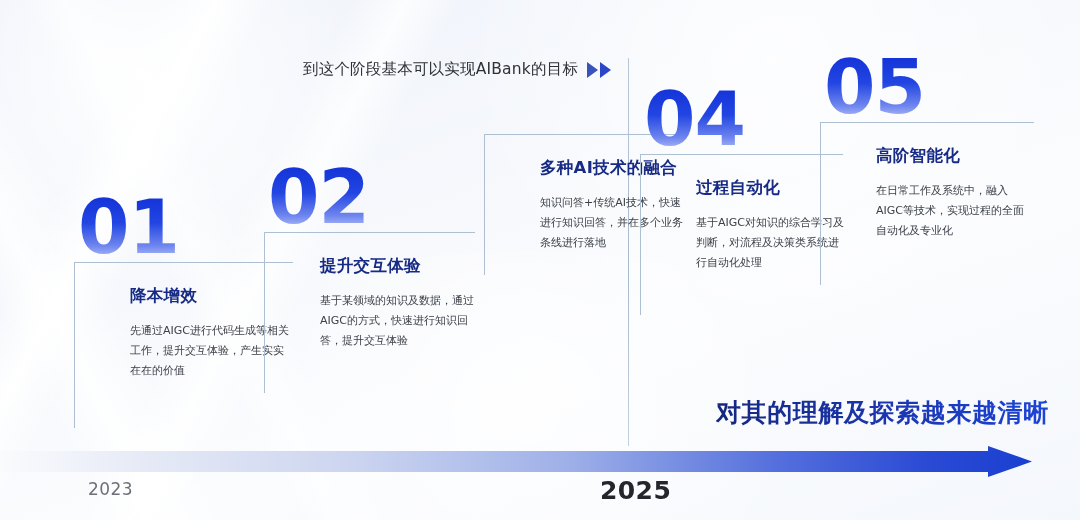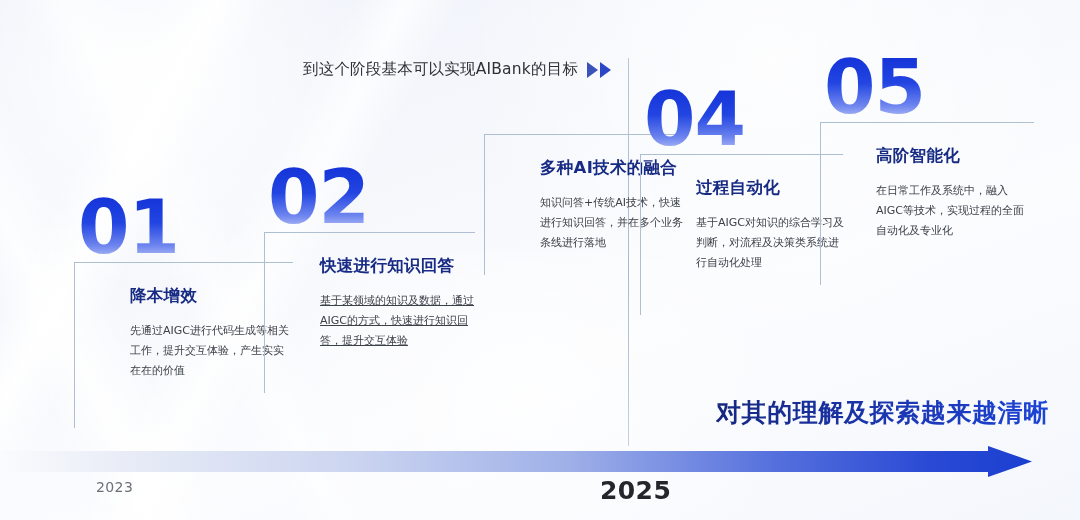--- a/index.html
+++ b/index.html
@@ -130,21 +130,21 @@
     margin: 0;
   }
 
   
   #card-01 { left: 74px;  top: 196px; }
   #card-01 .bracket { width: 180px; height: 165px; }
   #card-01 .card-desc { width: 162px; }
 
   #card-02 { left: 264px; top: 166px; }
   #card-02 .bracket { width: 172px; height: 160px; }
-  #card-02 .card-desc { width: 158px; text-decoration: underline; }
+  #card-02 .card-desc { width: 158px; }
 
   #card-03 { left: 456px; top: 132px; }
   #card-03 .bracket { width: 160px; height: 140px; margin-left: 28px; }
   #card-03 .card-desc { width: 150px; }
 
   #card-04 { left: 640px; top: 88px; }
   #card-04 .bracket { width: 164px; height: 160px; }
   #card-04 .card-desc { width: 148px; }
 
   #card-05 { left: 820px; top: 56px; }
@@ -178,24 +178,23 @@
   }
   #timeline svg { display: block; }
 
   .year {
     position: absolute;
     font-family: "DejaVu Sans", "Liberation Sans", sans-serif;
   }
   #year-2023 {
     left: 88px;
     top: 479px;
-    font-size: 14px;
+    font-size: 17px;
     color: #6d7078;
     letter-spacing: 0.4px;
-    margin-left: 8px;
   }
   #year-2025 {
     left: 600px;
     top: 476px;
     font-size: 25px;
     font-weight: 700;
     color: #24262b;
     letter-spacing: 0.4px;
   }
 
@@ -239,21 +238,21 @@
         <p class="card-title">降本增效</p>
         <p class="card-desc">先通过AIGC进行代码生成等相关工作，提升交互体验，产生实实在在的价值</p>
       </div>
     </div>
   </div>
 
   <div class="stage-card" id="card-02">
     <div class="num">02</div>
     <div class="bracket">
       <div class="card-body">
-        <p class="card-title">快速进行知识回答</p>
+        <p class="card-title">提升交互体验</p>
         <p class="card-desc">基于某领域的知识及数据，通过AIGC的方式，快速进行知识回答，提升交互体验</p>
       </div>
     </div>
   </div>
 
   <div class="stage-card" id="card-03">
     <div class="bracket">
       <div class="card-body">
         <p class="card-title">多种AI技术的融合</p>
         <p class="card-desc">知识问答+传统AI技术，快速进行知识回答，并在多个业务条线进行落地</p>

